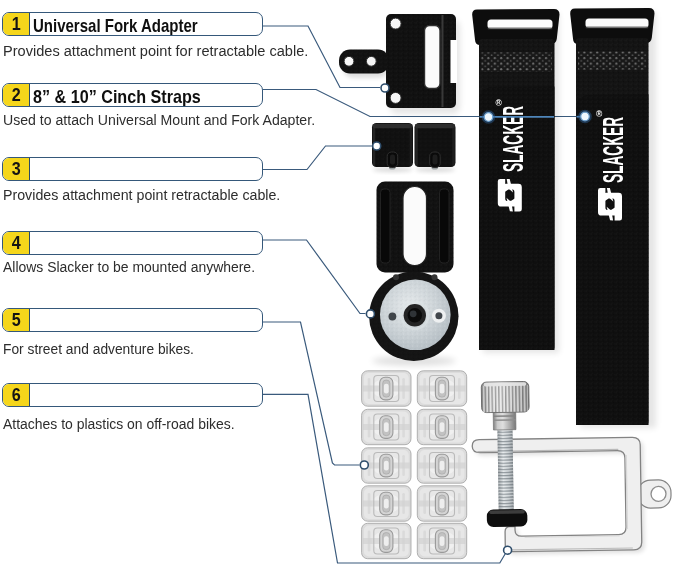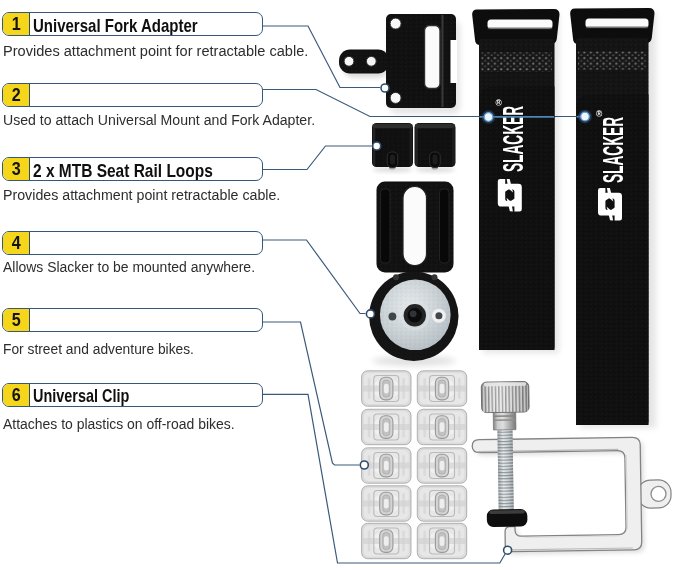--- a/index.html
+++ b/index.html
@@ -250,30 +250,30 @@
   <div class="ttl" id="t1">
       <span style="transform:scaleX(.79);">Universal Fork Adapter</span>
     </div>
 </div>
 <div class="desc" id="d1" style="top:42px;transform:scaleX(.94);">Provides attachment point for retractable cable.</div>
 
 <div class="box" style="top:83px;">
   <div class="numwrap">
       <span>2</span>
     </div>
+  <div class="ttl" id="t2">
+      <span style="transform:scaleX(.85);">8” &amp; 10” Cinch Straps</span>
+    </div>
 </div>
 <div class="desc" id="d2" style="top:111px;transform:scaleX(.91);">Used to attach Universal Mount and Fork Adapter.</div>
 
 <div class="box" style="top:157px;">
   <div class="numwrap">
       <span>3</span>
     </div>
-  <div class="ttl" id="t3">
-      <span style="transform:scaleX(.815);">2 x MTB Seat Rail Loops</span>
-    </div>
 </div>
 <div class="desc" id="d3" style="top:186px;transform:scaleX(.917);">Provides attachment point retractable cable.</div>
 
 <div class="box" style="top:230.5px;">
   <div class="numwrap">
       <span>4</span>
     </div>
 </div>
 <div class="desc" id="d4" style="top:258px;transform:scaleX(.90);">Allows Slacker to be mounted anywhere.</div>
 
@@ -281,17 +281,14 @@
   <div class="numwrap">
       <span>5</span>
     </div>
 </div>
 <div class="desc" id="d5" style="top:339.5px;transform:scaleX(.89);">For street and adventure bikes.</div>
 
 <div class="box" style="top:382.5px;">
   <div class="numwrap">
       <span>6</span>
     </div>
-  <div class="ttl" id="t6">
-      <span style="transform:scaleX(.76);">Universal Clip</span>
-    </div>
 </div>
 <div class="desc" id="d6" style="top:415px;transform:scaleX(.90);">Attaches to plastics on off-road bikes.</div>
 
 </body></html>

